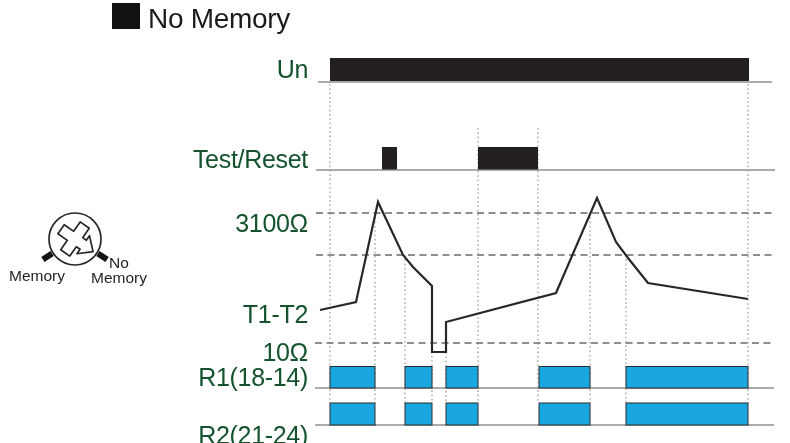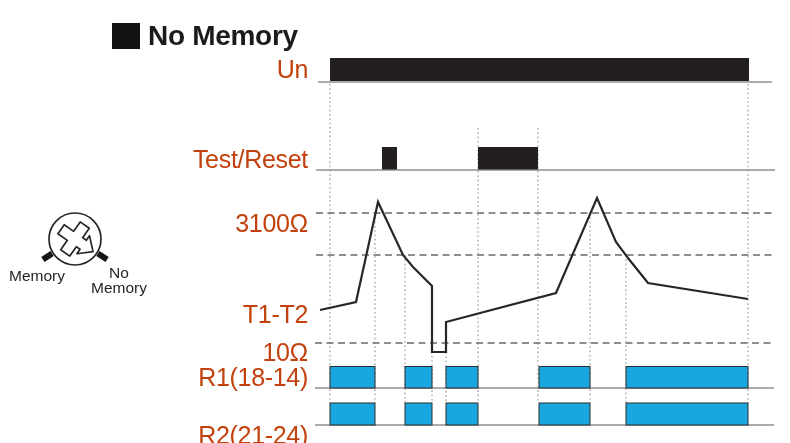--- a/index.html
+++ b/index.html
@@ -1,25 +1,25 @@
 <!DOCTYPE html>
 <html><head>
 <meta charset="utf-8">
 <style>
   html,body{margin:0;padding:0;background:#ffffff;}
   .stage{
     position:relative;width:790px;height:443px;background:#ffffff;overflow:hidden;
     font-family:"Liberation Sans","DejaVu Sans",sans-serif;color:#2b2626;
   }
-  .title-row{position:absolute;left:112px;top:20px;display:flex;align-items:center;gap:8px;font-weight:bold;}
+  .title-row{position:absolute;left:112px;top:3px;display:flex;align-items:flex-start;gap:8px;}
   .title-square{width:28px;height:26px;background:#131011;display:inline-block;}
   .title-text{font-size:28px;letter-spacing:-0.3px;color:#1d1a1b;white-space:nowrap;}
   .rowlabel{
     position:absolute;right:482px;text-align:right;font-size:25px;letter-spacing:-0.3px;
-    line-height:27px;white-space:nowrap;color:#c2410c;
+    line-height:27px;white-space:nowrap;color:#14532d;
   }
   .svg-layer{position:absolute;left:0;top:0;}
   .sel-label{position:absolute;font-size:15.5px;line-height:15px;text-align:center;color:#231f20;}
 </style>
 </head>
 <body>
 
 <div class="stage">
 
   <div class="title-row">
@@ -69,18 +69,18 @@
       <rect x="626" y="366.5" width="122" height="21.5" fill="#1AA7E0" stroke="#2E2A2B" stroke-width="1"></rect>
       <rect x="330" y="403" width="45" height="22" fill="#1AA7E0" stroke="#2E2A2B" stroke-width="1"></rect>
       <rect x="405" y="403" width="27" height="22" fill="#1AA7E0" stroke="#2E2A2B" stroke-width="1"></rect>
       <rect x="446" y="403" width="32" height="22" fill="#1AA7E0" stroke="#2E2A2B" stroke-width="1"></rect>
       <rect x="539" y="403" width="51" height="22" fill="#1AA7E0" stroke="#2E2A2B" stroke-width="1"></rect>
       <rect x="626" y="403" width="122" height="22" fill="#1AA7E0" stroke="#2E2A2B" stroke-width="1"></rect>
       <polyline points="320,310 356,302 378,202 403,255 413,267 432,286 432,352 446,352 446,322 556,293 597,198 616,242 628,258 648,283 748,299" fill="none" stroke="#2B2626" stroke-width="2.2" stroke-linejoin="miter"></polyline>
     </svg>
 
   <div class="sel-label" style="left:0px;top:268px;width:74px">Memory</div>
-  <div class="sel-label" style="left:84px;top:265px;width:70px">
+  <div class="sel-label" style="left:84px;top:255px;width:70px">
     <div>No</div>
     <div>Memory</div>
   </div>
 
 </div>
 
 </body></html>

